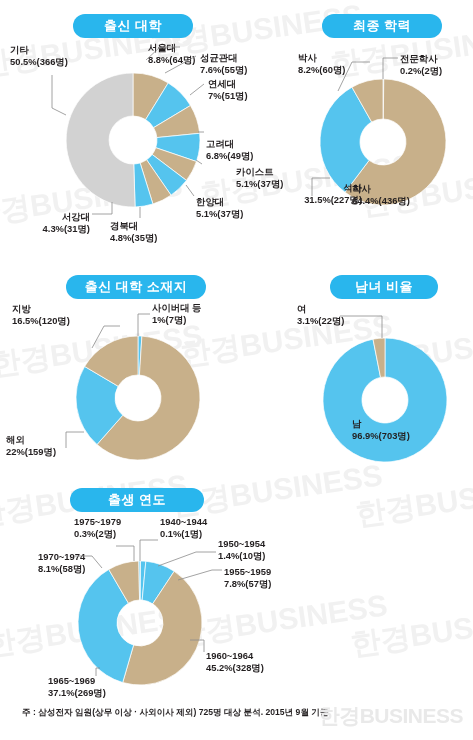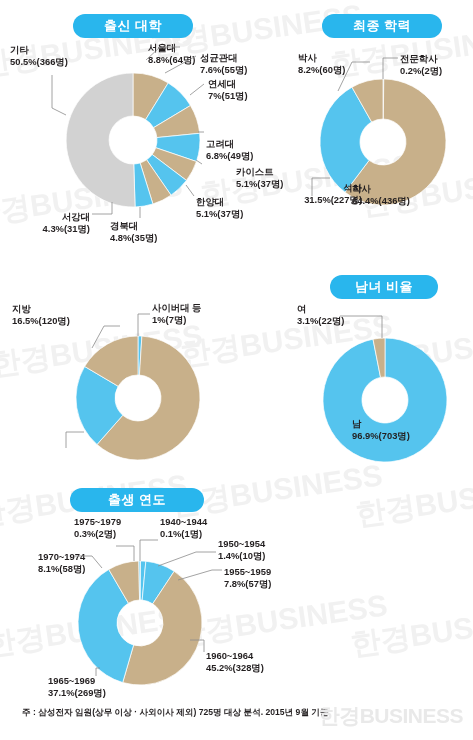--- a/index.html
+++ b/index.html
@@ -200,31 +200,36 @@
       <div class="lbl right" style="left: 290px; top: 182px; width: 72px;">
         <div>석사</div>
         <div>31.5%(227명)</div>
       </div>
       <div class="lbl left" style="left: 298px; top: 52px; width: 62px;">
         <div>박사</div>
         <div>8.2%(60명)</div>
       </div>
     </div>
     <div class="chart-block" style="left: 0px; top: 0px; width: 473px; height: 740px; pointer-events: none;">
+      <div class="pill-title" style="left: 66px; top: 275px; width: 140px;">출신 대학 소재지</div>
       <div class="donut-wrap" style="left: 74px; top: 334px;">
         <svg width="128" height="128" viewBox="0 0 128 128">
           <path d="M64.00,2.00 A62,62 0 0 1 67.89,2.12 L65.44,41.05 A23,23 0 0 0 64.00,41.00 Z" fill="#55c4ee" stroke="#ffffff" stroke-width="0.7"></path>
           <path d="M67.89,2.12 A62,62 0 1 1 23.00,110.51 L48.79,81.25 A23,23 0 1 0 65.44,41.05 Z" fill="#c8b08a" stroke="#ffffff" stroke-width="0.7"></path>
           <path d="M23.00,110.51 A62,62 0 0 1 10.63,32.44 L44.20,52.29 A23,23 0 0 0 48.79,81.25 Z" fill="#55c4ee" stroke="#ffffff" stroke-width="0.7"></path>
           <path d="M10.63,32.44 A62,62 0 0 1 64.00,2.00 L64.00,41.00 A23,23 0 0 0 44.20,52.29 Z" fill="#c8b08a" stroke="#ffffff" stroke-width="0.7"></path>
         </svg>
       </div>
       <div class="lbl left" style="left: 152px; top: 302px; width: 80px;">
         <div>사이버대 등</div>
         <div>1%(7명)</div>
+      </div>
+      <div class="lbl left" style="left: 6px; top: 434px; width: 64px;">
+        <div>해외</div>
+        <div>22%(159명)</div>
       </div>
       <div class="lbl left" style="left: 12px; top: 303px; width: 72px;">
         <div>지방</div>
         <div>16.5%(120명)</div>
       </div>
     </div>
     <div class="chart-block" style="left: 0px; top: 0px; width: 473px; height: 519px; pointer-events: none;">
       <div class="pill-title" style="left: 330px; top: 275px; width: 108px;">남녀 비율</div>
       <div class="donut-wrap" style="left: 321px; top: 336px;">
         <svg width="128" height="128" viewBox="0 0 128 128">

